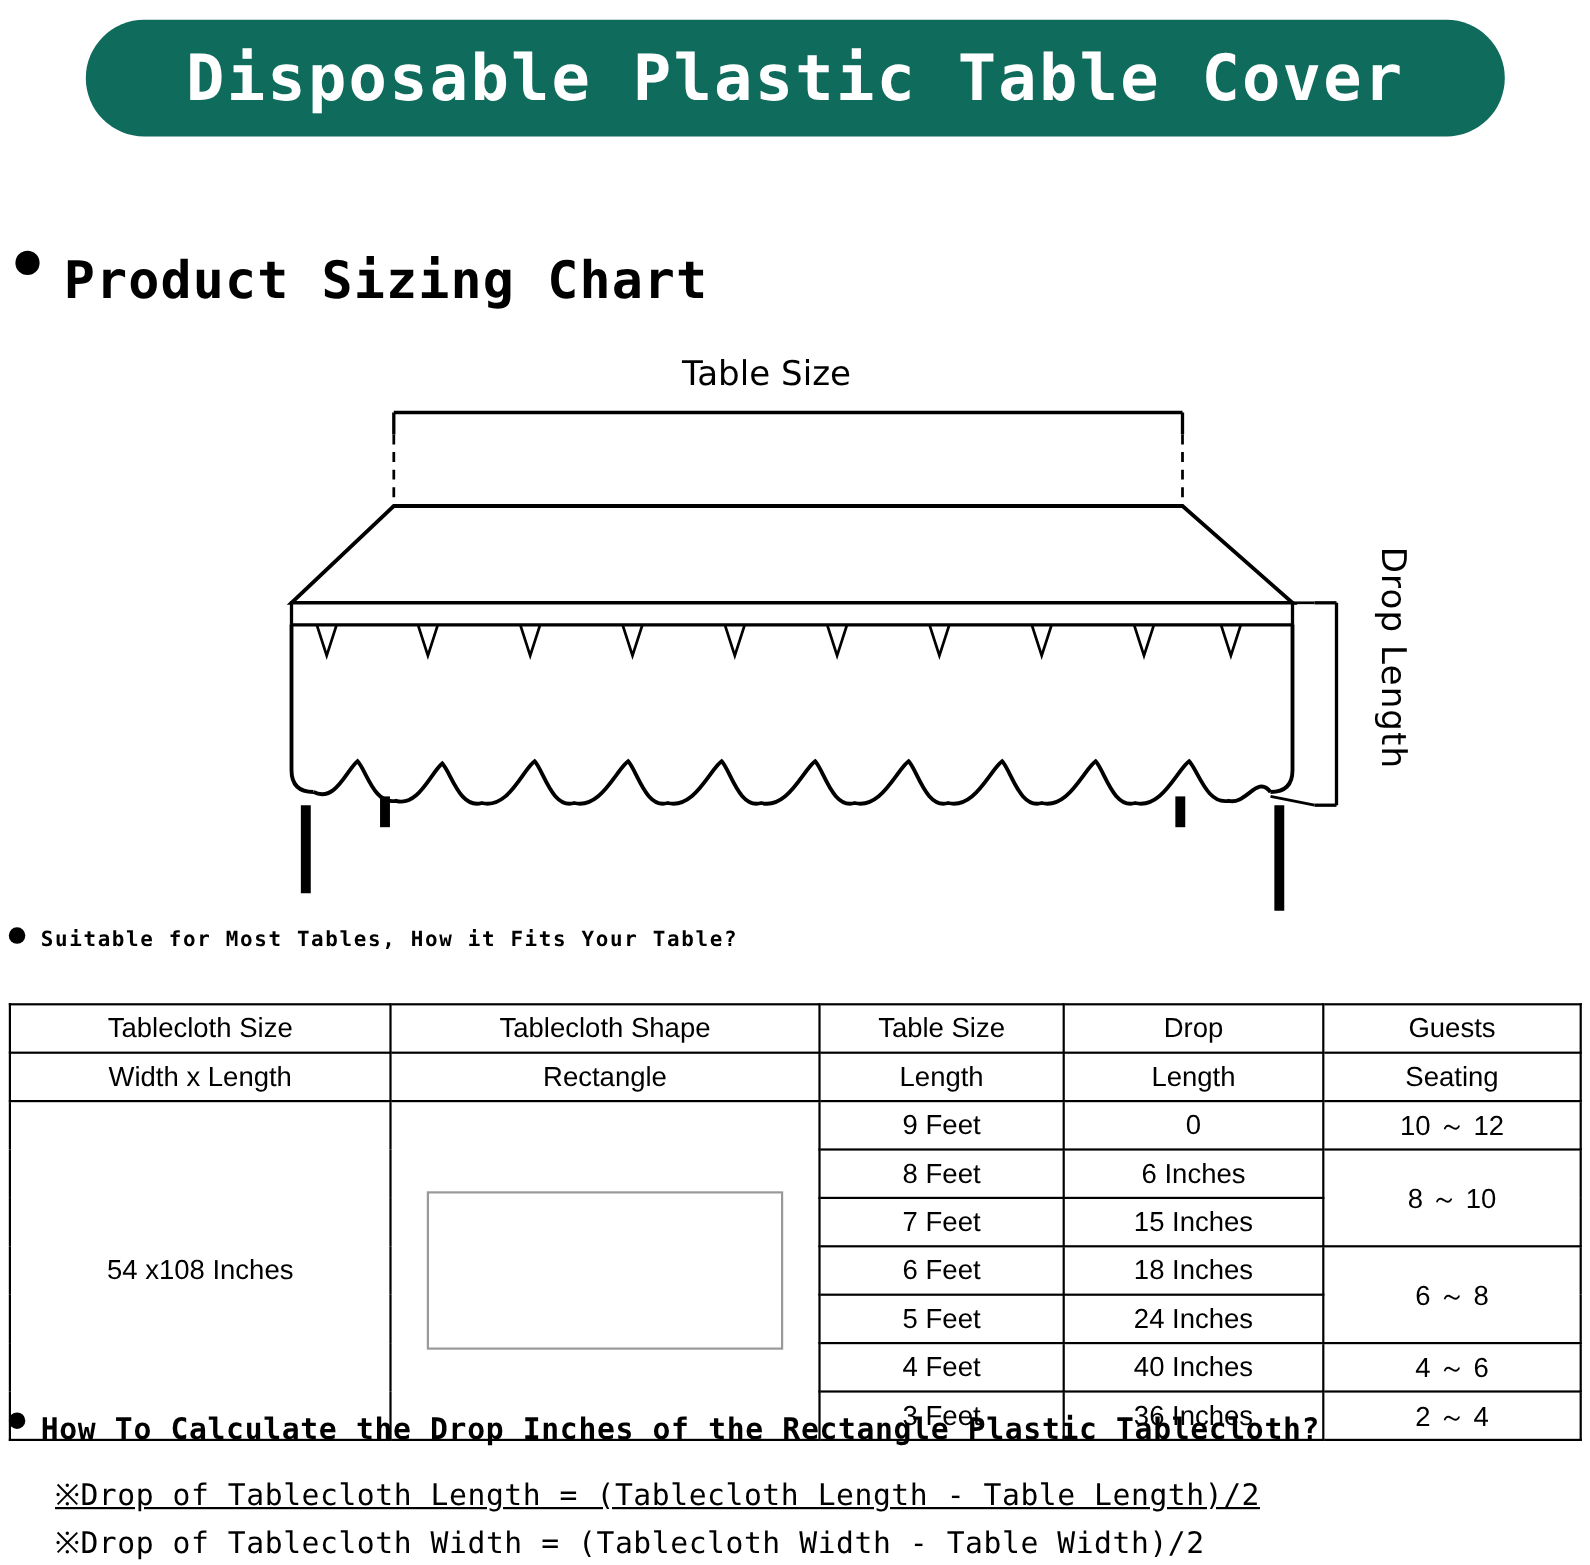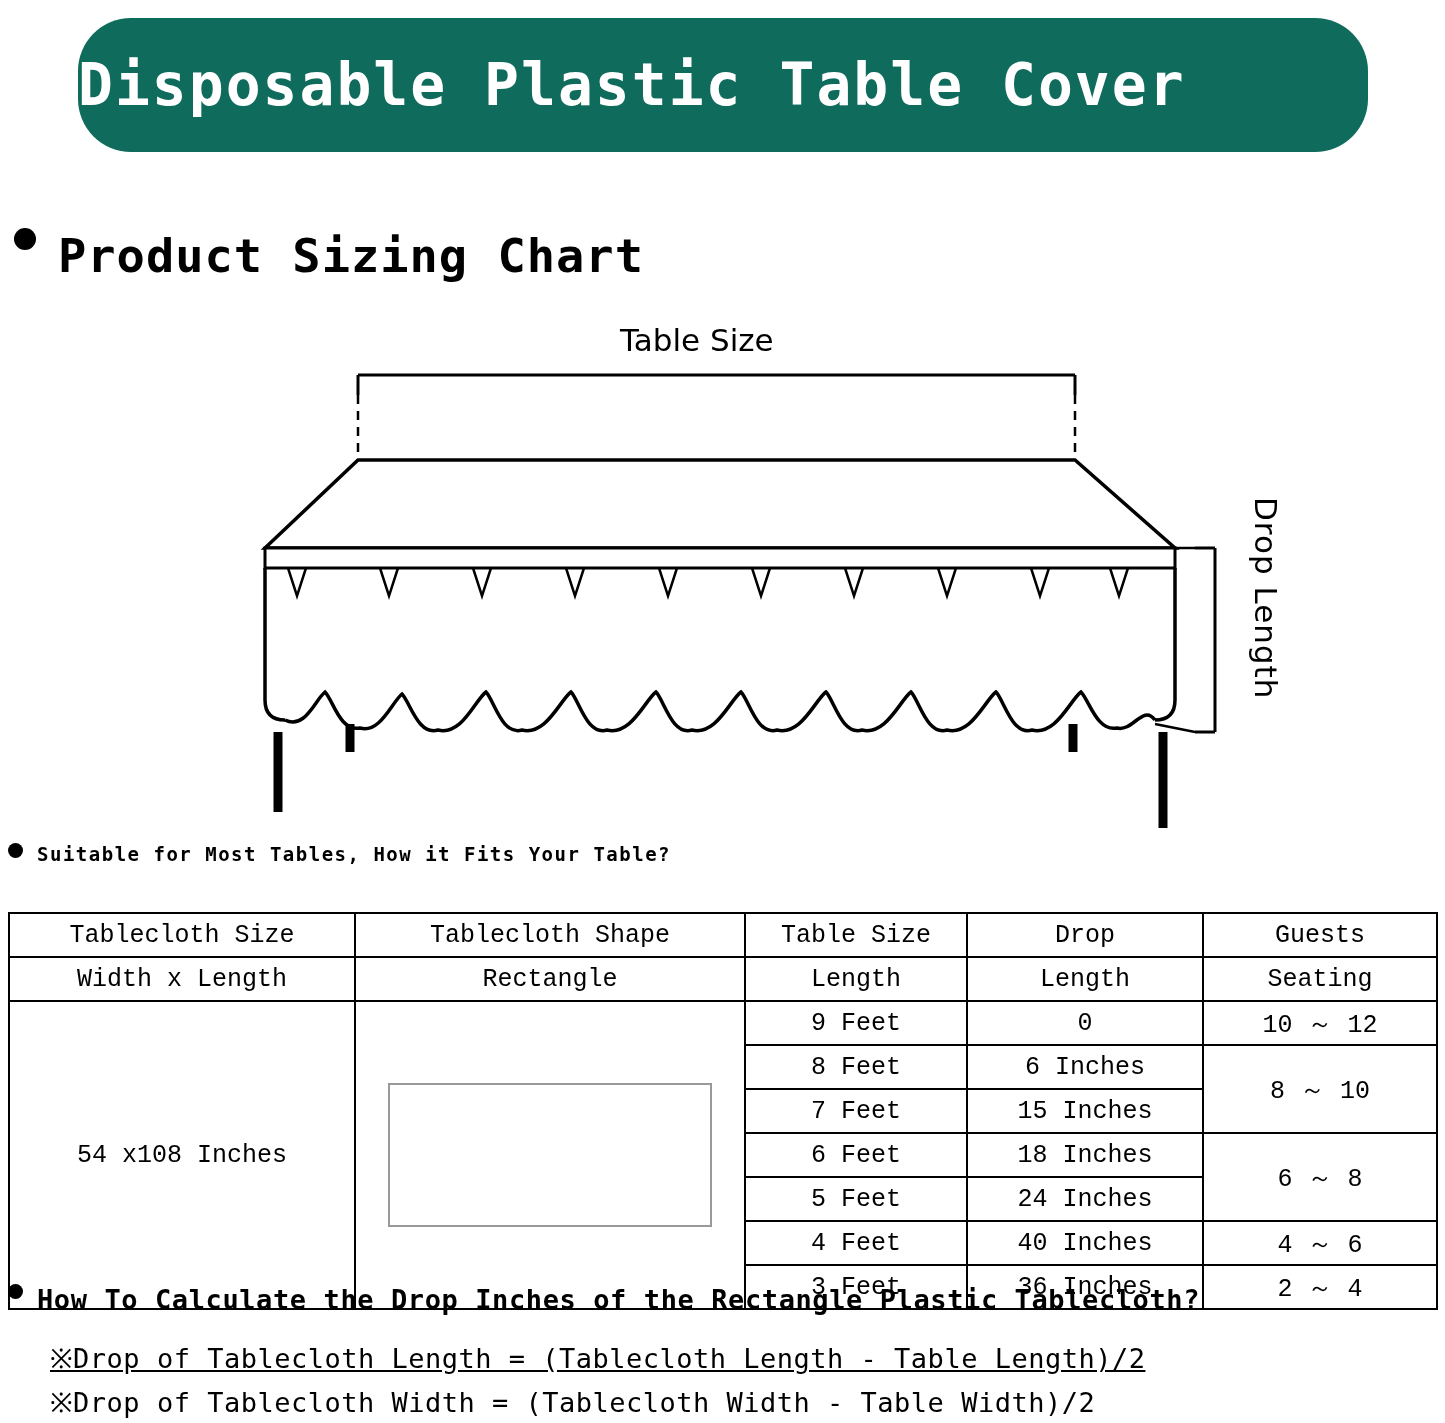--- a/index.html
+++ b/index.html
@@ -15,25 +15,26 @@
     position: relative;
     overflow: hidden;
   }
 
   
   .banner {
     position: absolute;
     left: 78px;
     top: 18px;
     width: 1290px;
-    height: 134px;
+    height: 106px;
     background: #0f6b5c;
     border-radius: 53px;
     display: flex;
     align-items: center;
+    justify-content: center;
   }
   .banner-title {
     color: #ffffff;
     font-size: 58px;
     font-weight: bold;
     letter-spacing: 2px;
     font-family: "DejaVu Sans Mono", monospace;
     white-space: nowrap;
   }
 
@@ -113,21 +114,21 @@
   }
 
   
   .sizing-table {
     position: absolute;
     left: 8px;
     top: 912px;
     width: 1428px;
     border-collapse: collapse;
     table-layout: fixed;
-    font-family: Liberation Mono, monospace;
+    font-family: Liberation Sans, sans-serif;
     padding-left: 16px;
   }
   .sizing-table td, .sizing-table th {
     border: 2px solid #000;
     text-align: center;
     font-weight: normal;
     font-size: 25px;
     padding: 2px 0;
     height: 38px;
     background: #fff;

